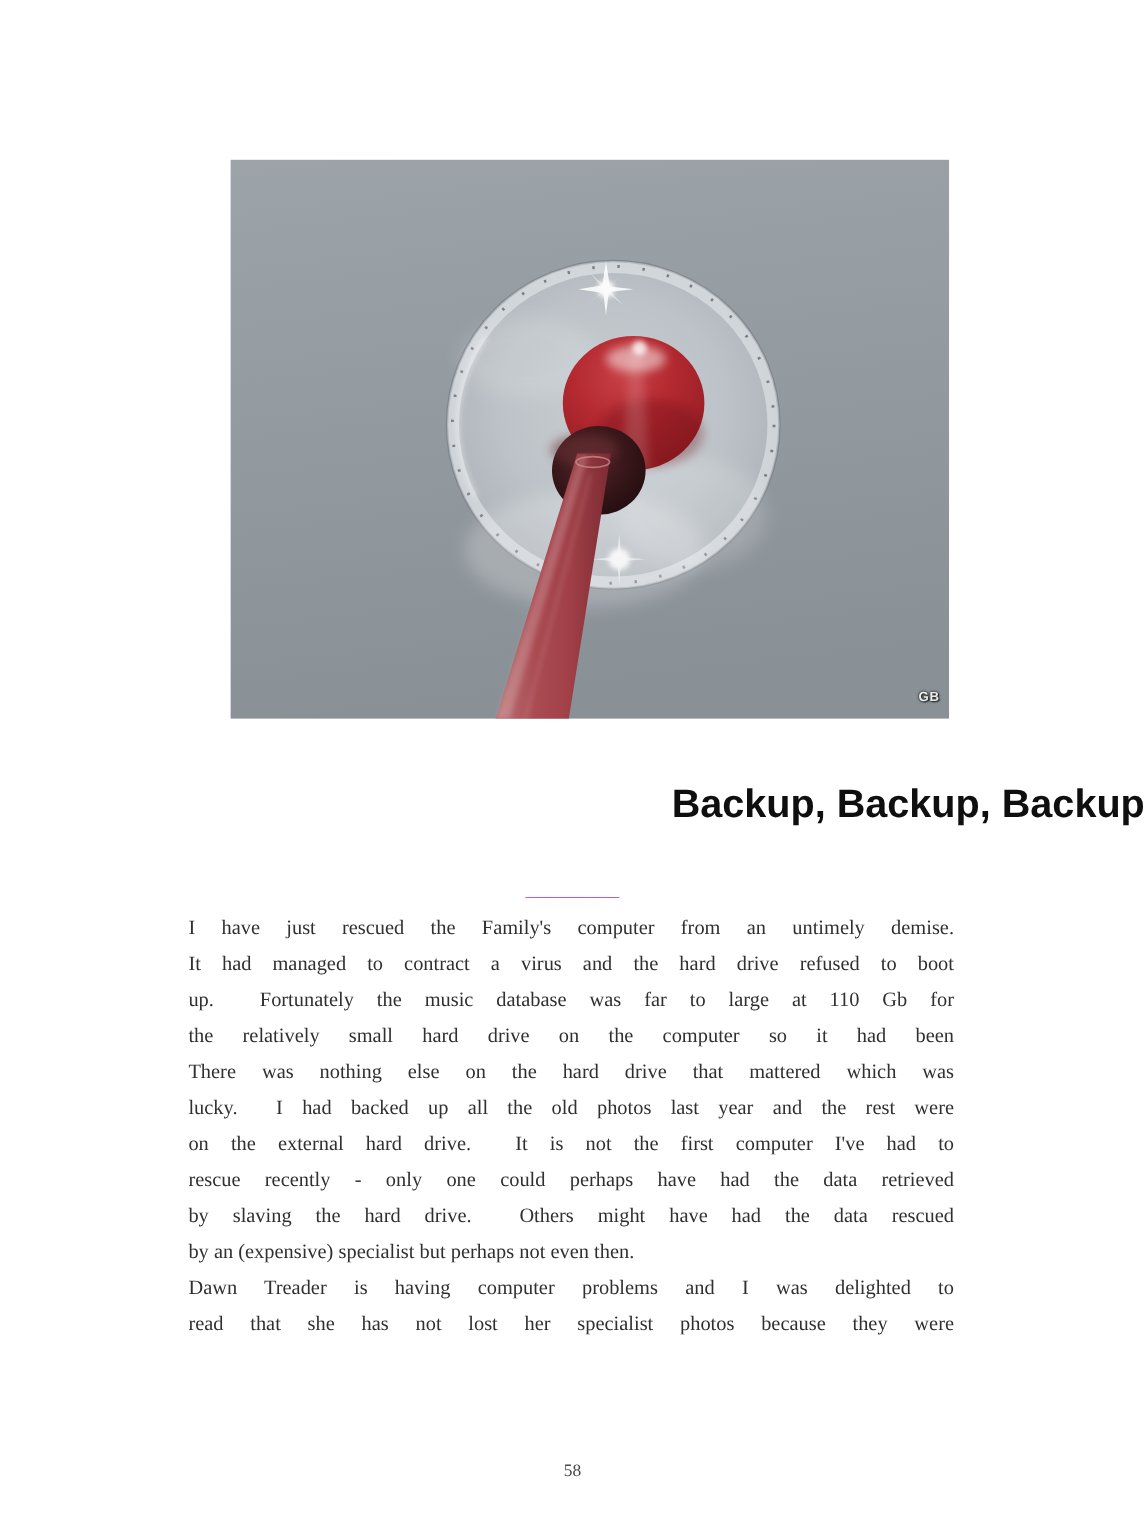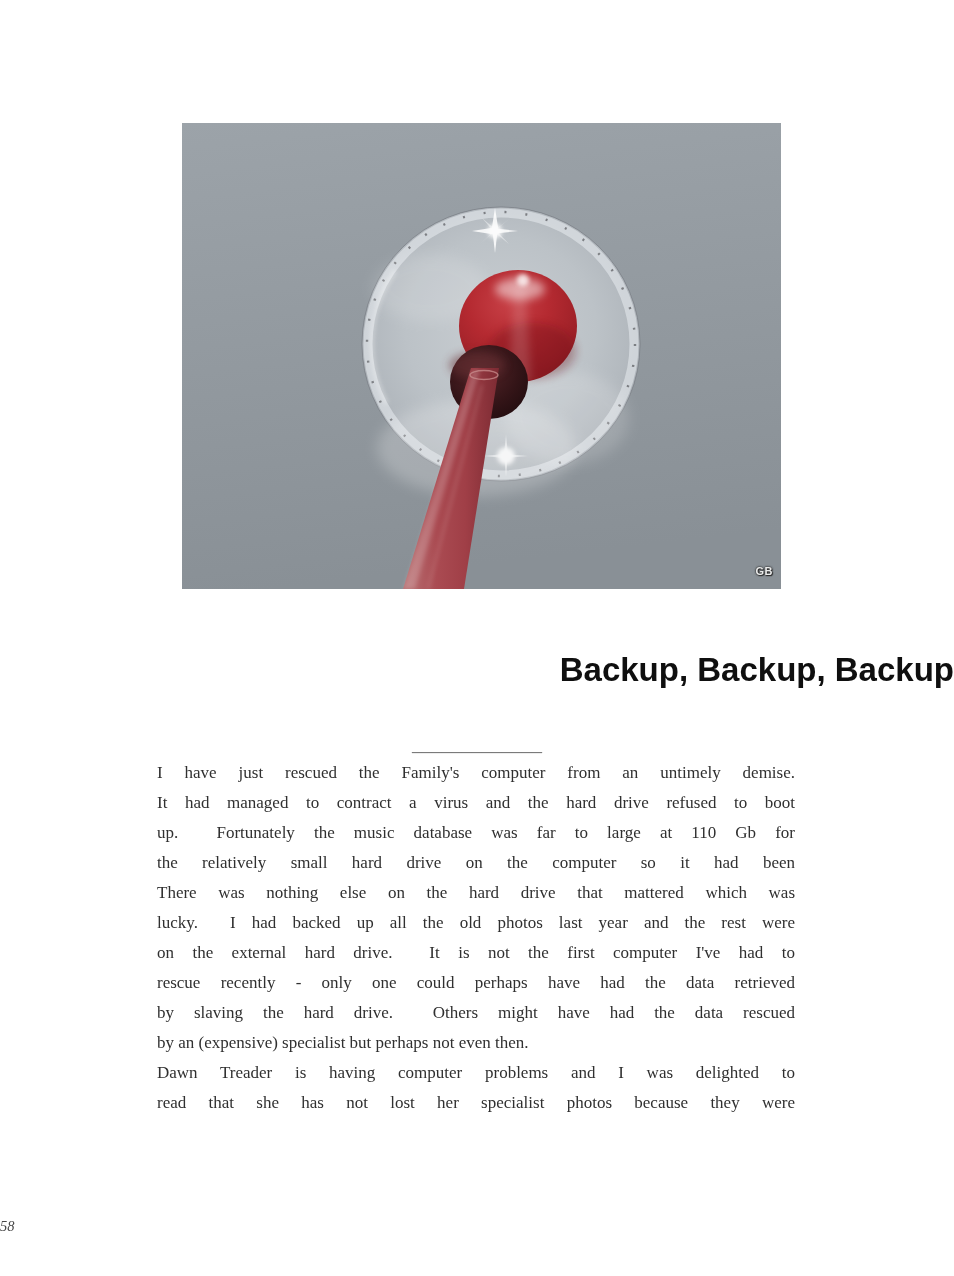--- a/index.html
+++ b/index.html
@@ -1,49 +1,49 @@
 <!DOCTYPE html>
 <html><head>
 <meta charset="utf-8">
 <style>
   html,body{margin:0;padding:0;background:#ffffff;}
   .page{
     position:relative;width:954px;height:1276px;margin:0 auto;
     background:#ffffff;font-family:"Liberation Serif",serif;color:#2e2e2e;overflow:hidden;
   }
-  .photo{position:absolute;left:178px;top:119px;width:599px;height:466px;margin:4px;}
+  .photo{position:absolute;left:178px;top:119px;width:599px;height:466px;margin:14px;}
   .photo svg{display:block;width:100%;height:100%;}
   .watermark{
     position:absolute;right:8px;bottom:12px;
     font-family:"Liberation Sans",sans-serif;font-size:11px;font-weight:700;
     color:#ebecec;letter-spacing:.5px;
     text-shadow:0 0 2px #2b2b2b,0 0 2px #2b2b2b,1px 1px 1px #2b2b2b;
   }
   .title{
     position:absolute;left:0;top:650px;width:100%;margin:0;
     text-align:right;font-family:"Liberation Sans",sans-serif;
     font-weight:700;font-size:33px;line-height:40px;color:#0f0f0f;
   }
   .date{
     position:absolute;left:0;top:697px;width:100%;
     text-align:center;font-style:italic;font-size:13.5px;line-height:17px;color:#3a3a3a;
   }
   .divider{
     position:absolute;left:0;top:731px;width:100%;
-    text-align:center;font-size:20px;line-height:24px;color:#737373;letter-spacing:0;
+    text-align:center;font-size:12px;line-height:24px;color:#a21caf;letter-spacing:0;
   }
   .body-text{
     position:absolute;left:157px;top:758px;width:638px;
     font-size:17px;line-height:30px;color:#303030;
   }
   .body-text .line{text-align:justify;text-align-last:left;white-space:pre-wrap;}
   .body-text .line.stretch{text-align-last:justify;}
   .page-number{
     position:absolute;left:0;top:1216px;width:100%;
-    text-align:left;font-size:14.5px;line-height:20px;color:#474747;font-style:italic;
+    text-align:center;font-size:14.5px;line-height:20px;color:#474747;
   }
 </style>
 </head>
 <body>
 
 <div class="page">
 
   <figure class="photo">
     <svg viewBox="0 0 599 466" xmlns="http://www.w3.org/2000/svg" preserveAspectRatio="none">
       <defs>

